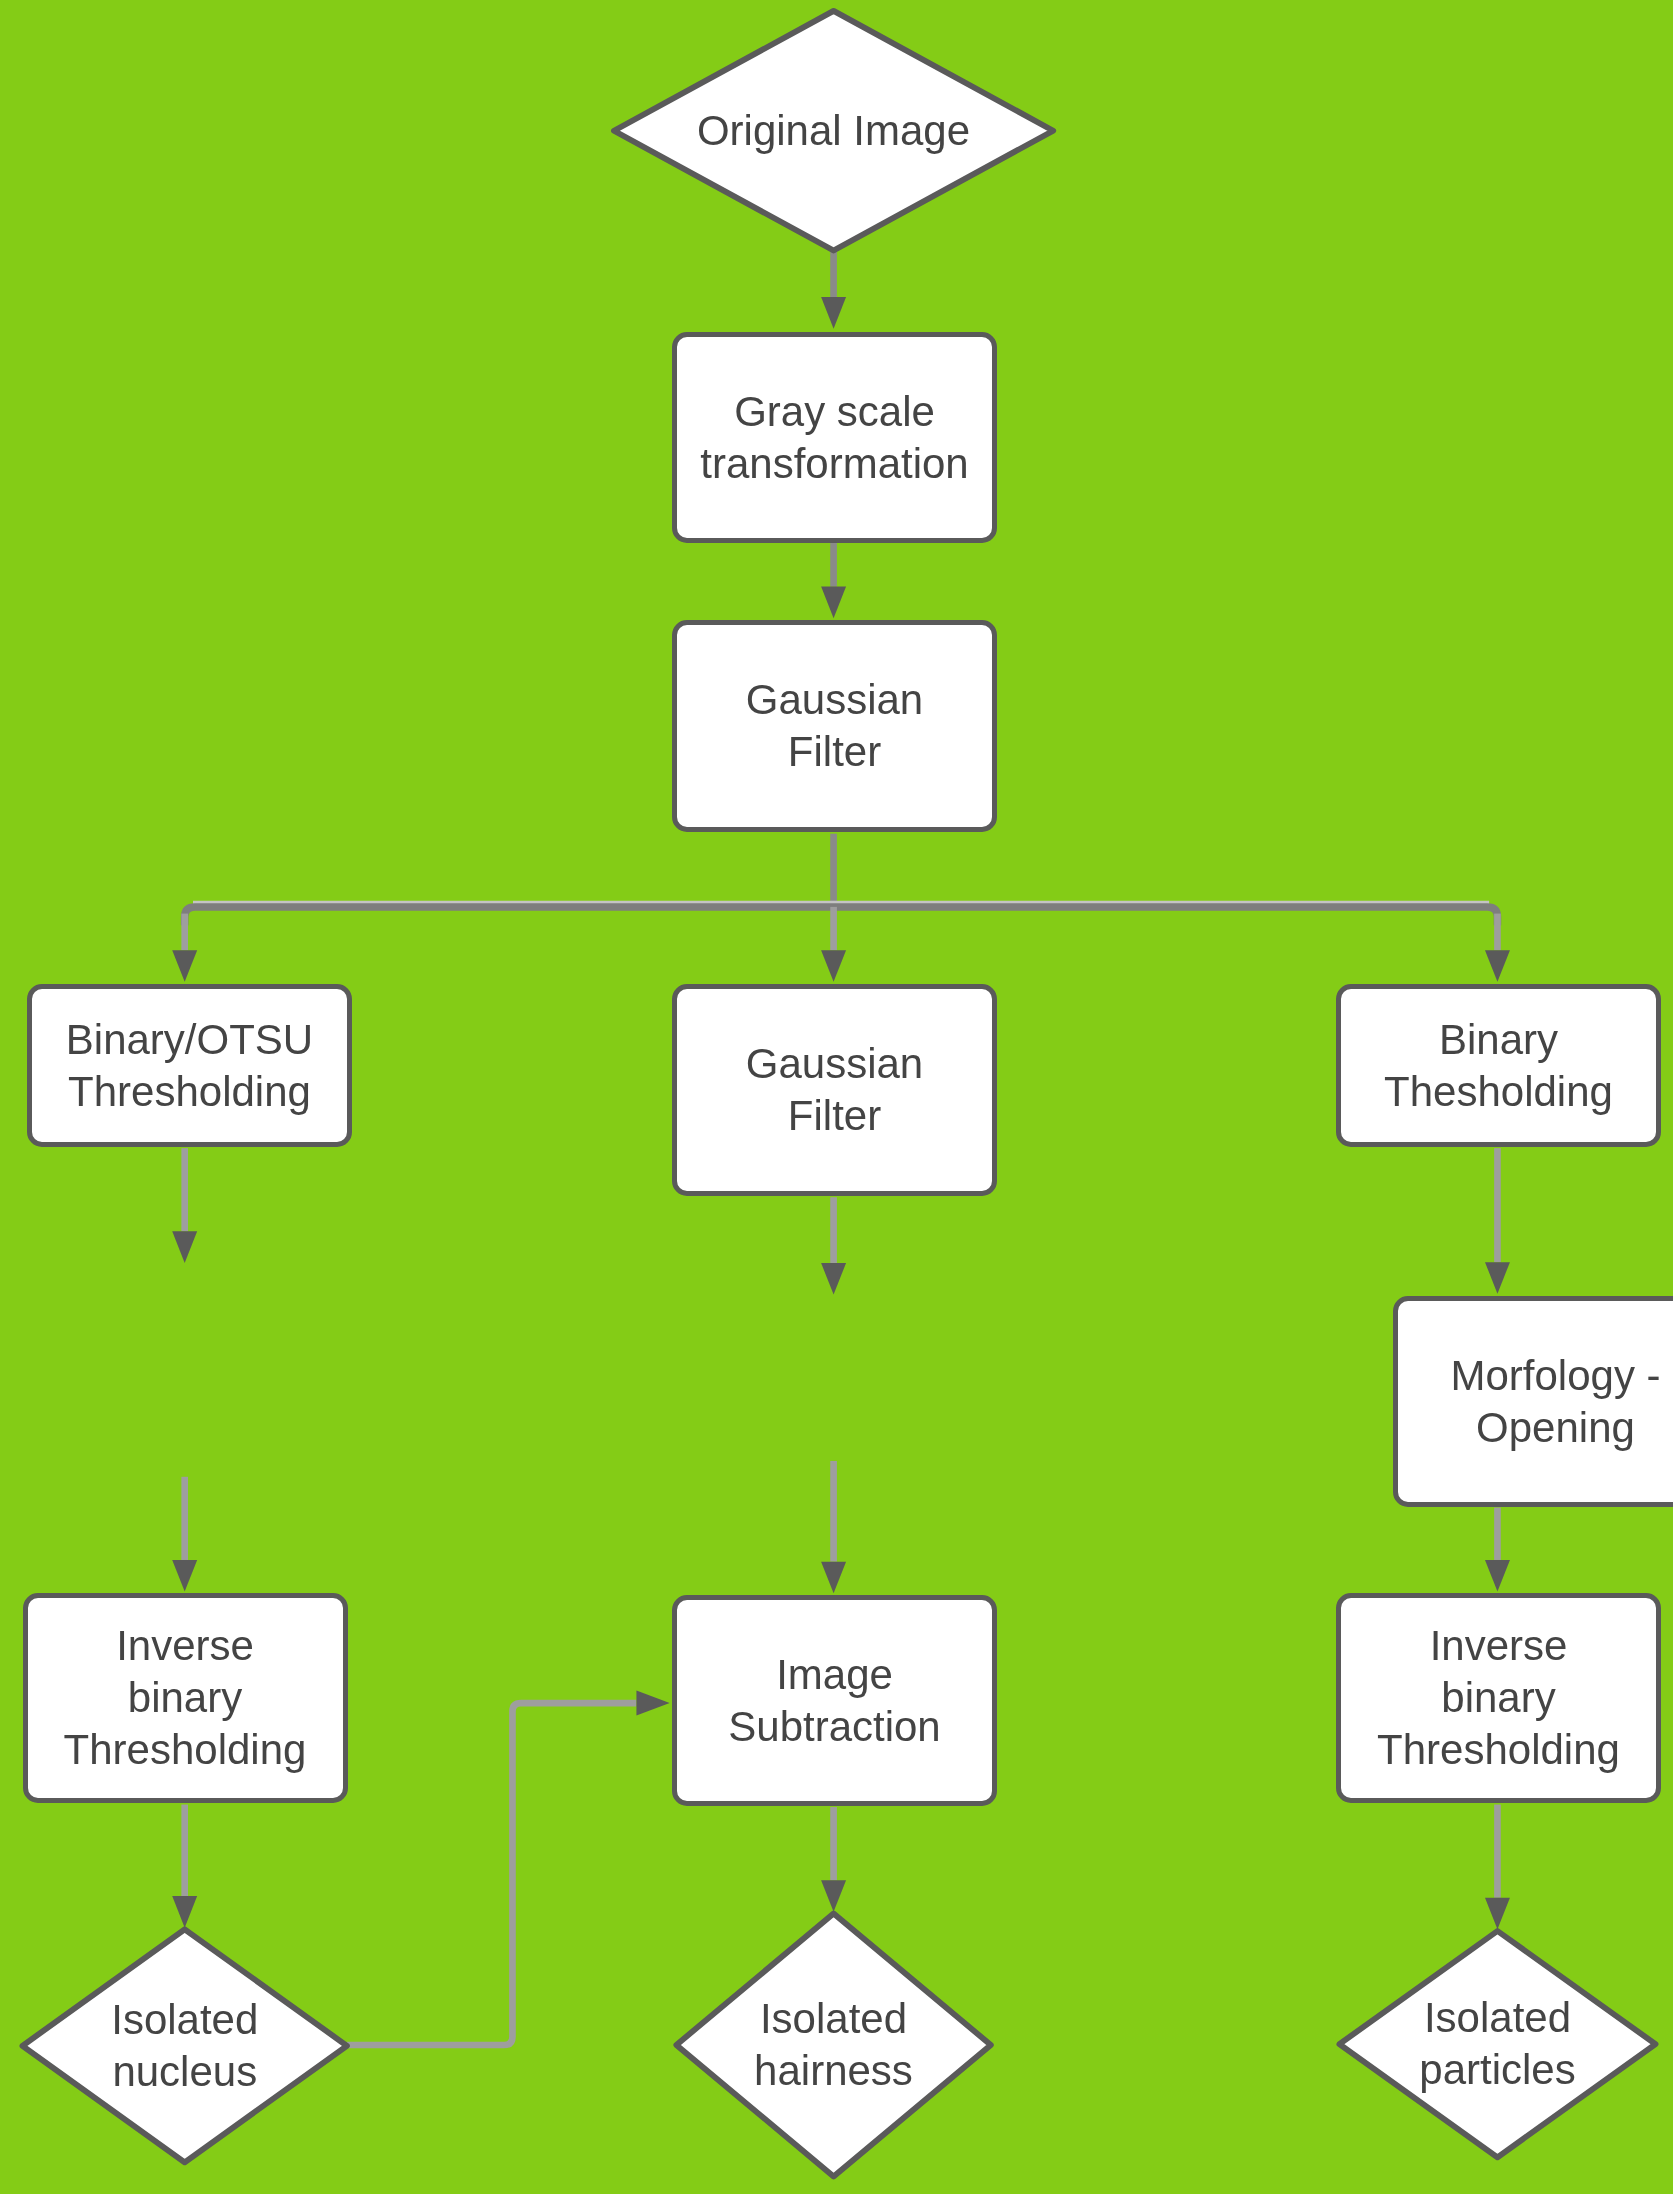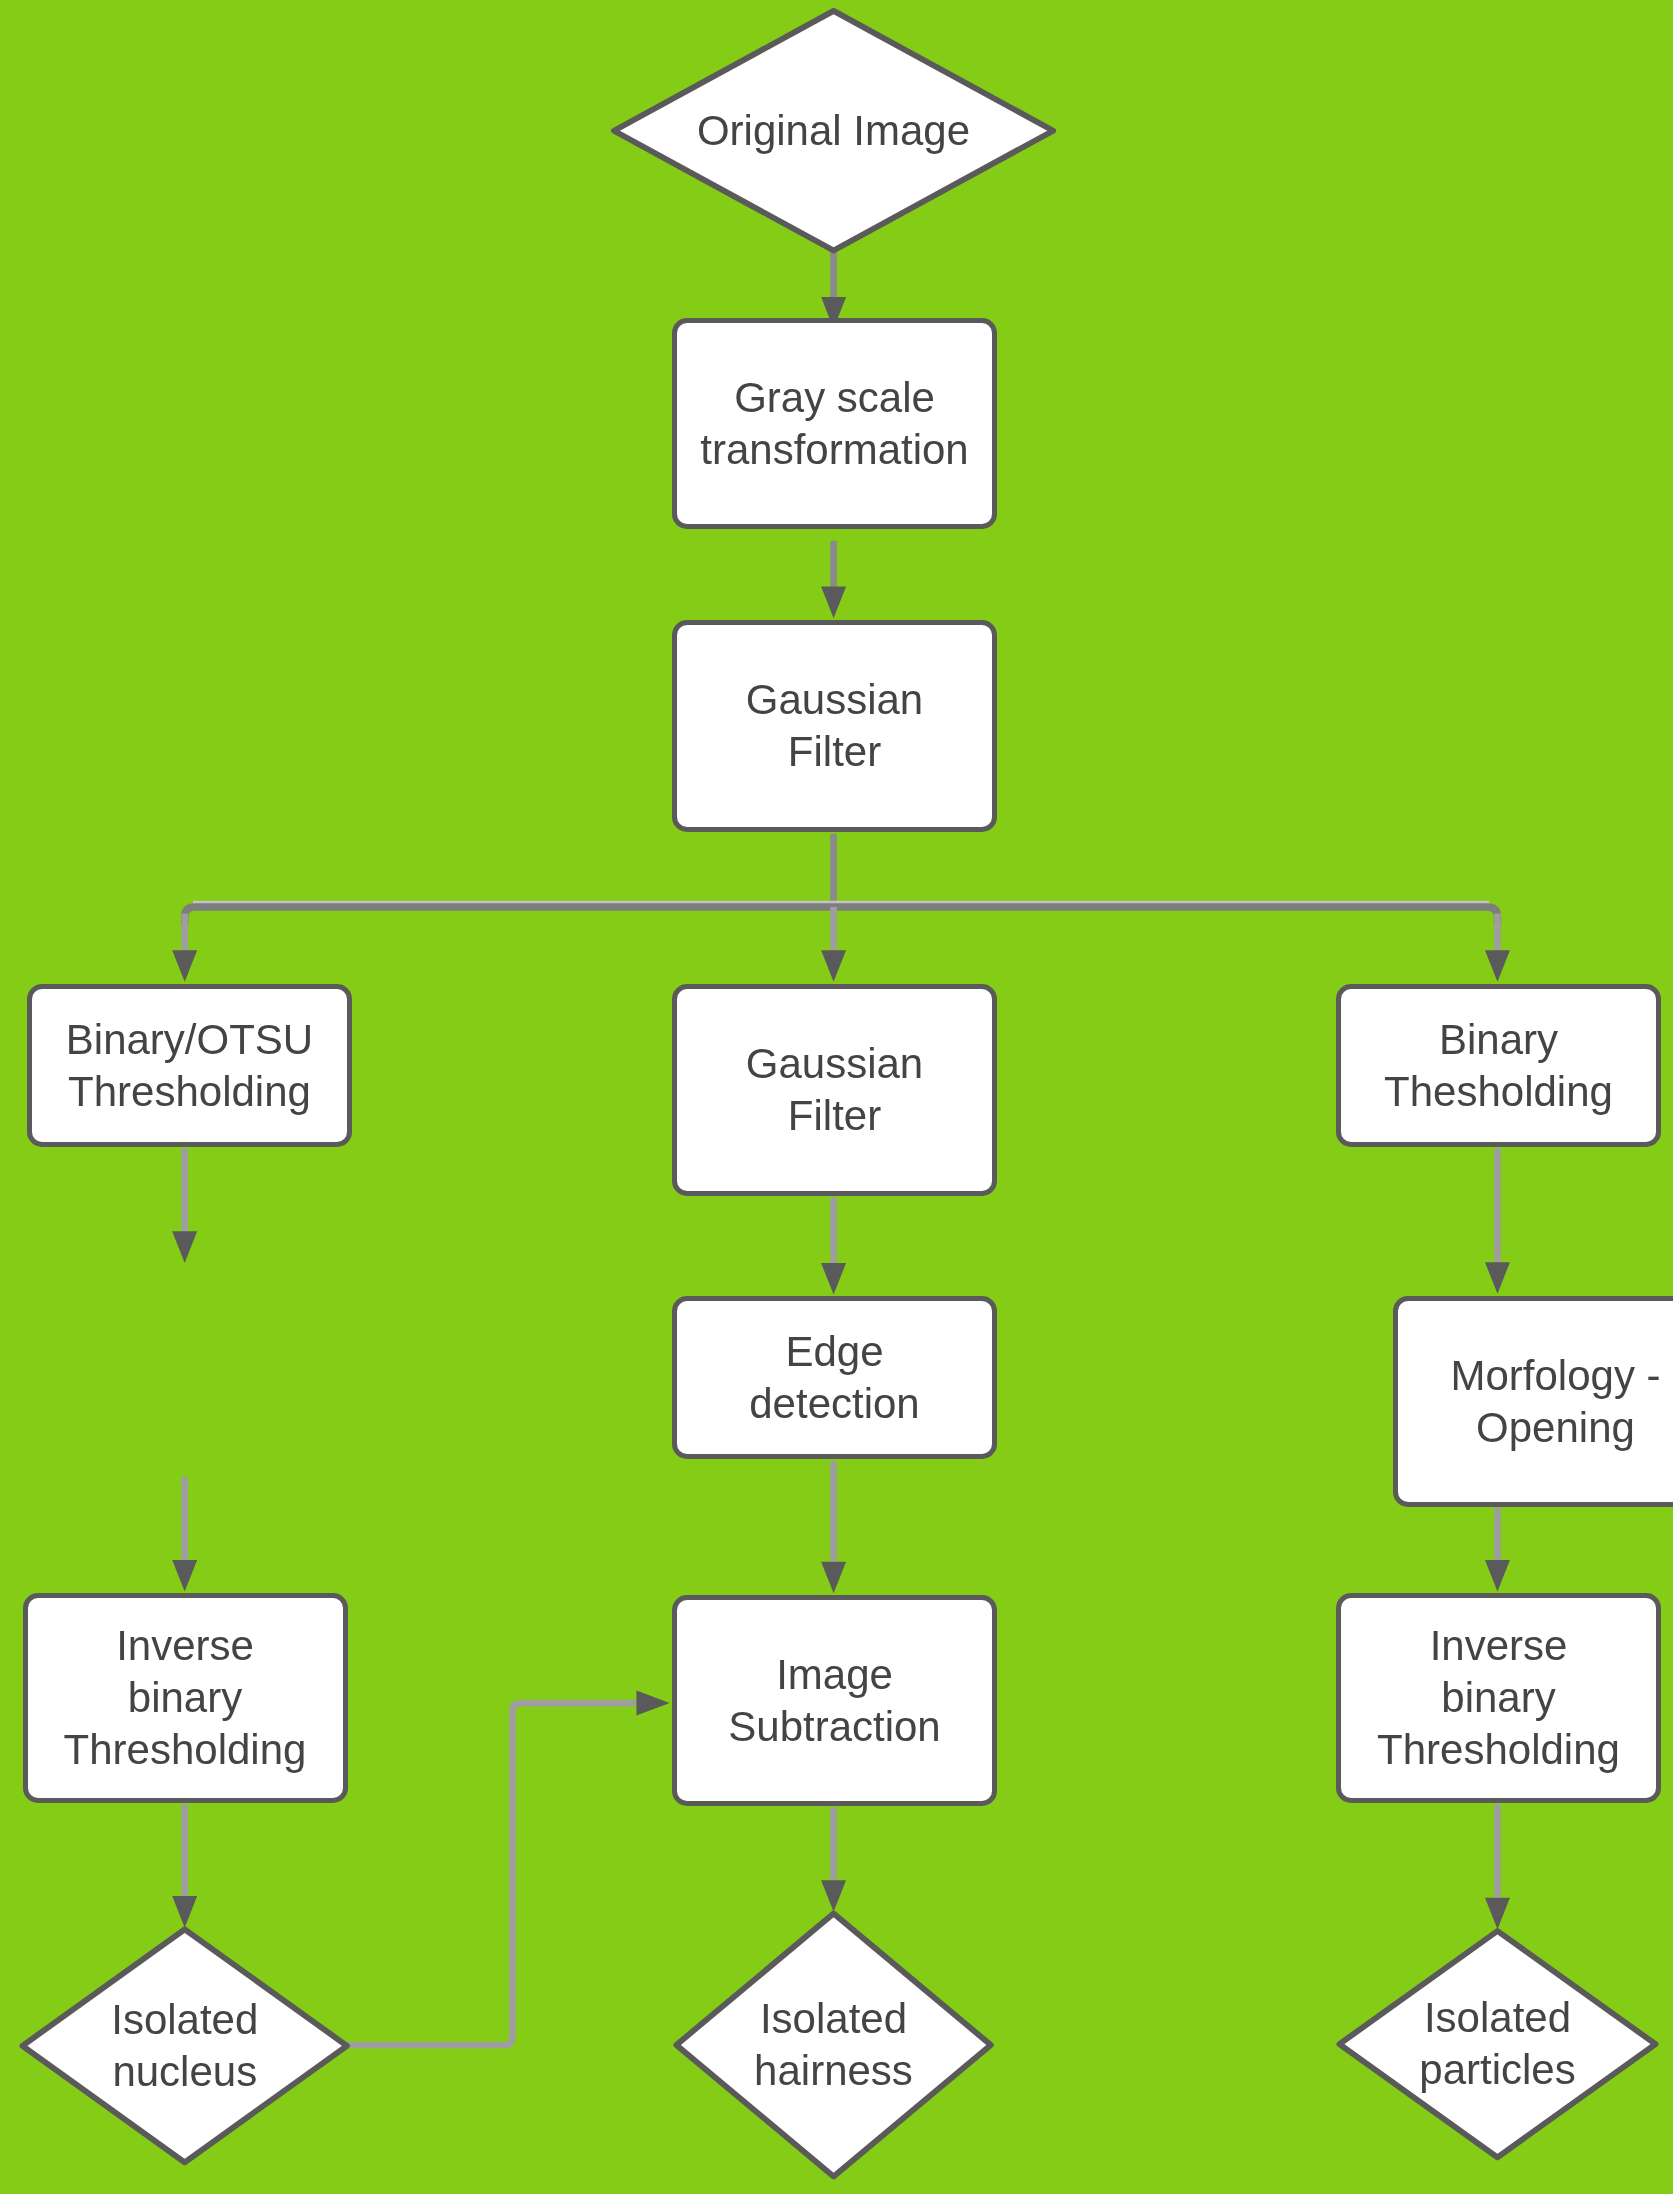--- a/index.html
+++ b/index.html
@@ -109,21 +109,21 @@
   </div>
   <div class="dlabel" style="left:667px; top:1987px; width:333px; height:116px;">
     <span class="lbl">Isolated
 hairness</span>
   </div>
   <div class="dlabel" style="left:1331px; top:1986px; width:333px; height:116px;">
     <span class="lbl">Isolated
 particles</span>
   </div>
 
-  <div class="node" style="left:672px; top:318px; width:325px; height:211px;">
+  <div class="node" style="left:672px; top:332px; width:325px; height:211px;">
     <span class="lbl">Gray scale
 transformation</span>
   </div>
   <div class="node" style="left:672px; top:620px; width:325px; height:212px;">
     <span class="lbl">Gaussian
 Filter</span>
   </div>
 
   <div class="node" style="left:27px; top:984px; width:325px; height:163px;">
     <span class="lbl">Binary/OTSU
@@ -131,24 +131,20 @@
   </div>
   <div class="node" style="left:672px; top:984px; width:325px; height:212px;">
     <span class="lbl">Gaussian
 Filter</span>
   </div>
   <div class="node" style="left:1336px; top:984px; width:325px; height:163px;">
     <span class="lbl">Binary
 Thesholding</span>
   </div>
 
-  <div class="node" style="left:672px; top:1296px; width:325px; height:163px;">
-    <span class="lbl">Edge
-detection</span>
-  </div>
   <div class="node" style="left:1393px; top:1296px; width:325px; height:211px;">
     <span class="lbl">Morfology -
 Opening</span>
   </div>
 
   <div class="node" style="left:22.5px; top:1593px; width:325px; height:210px;">
     <span class="lbl">Inverse
 binary
 Thresholding</span>
   </div>

